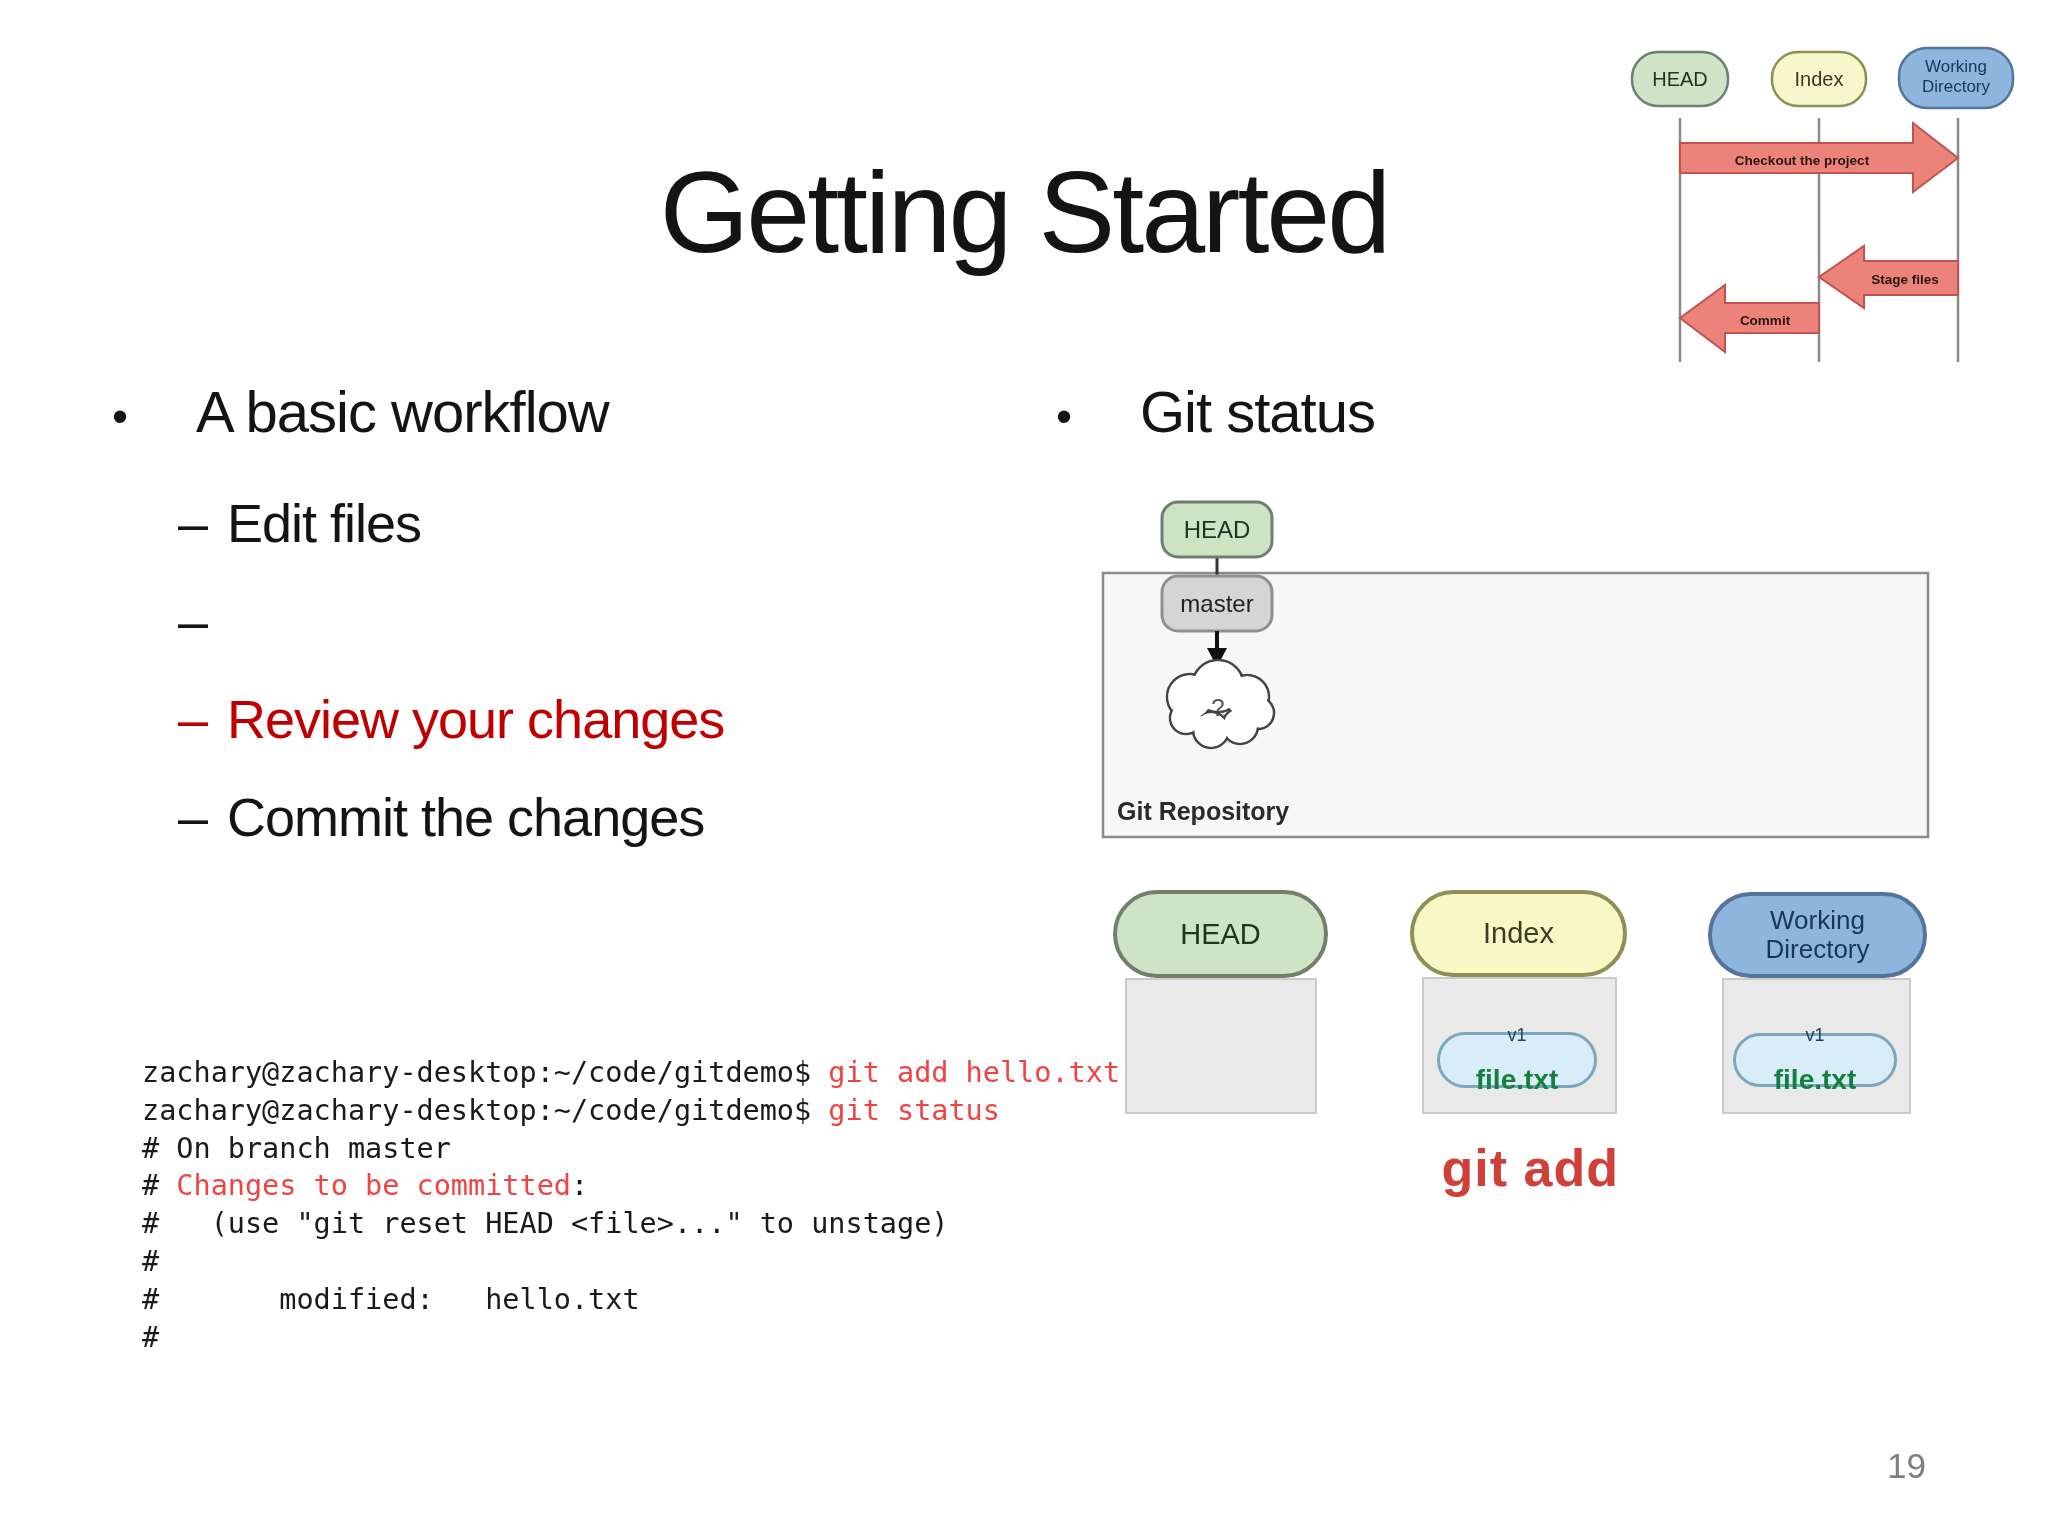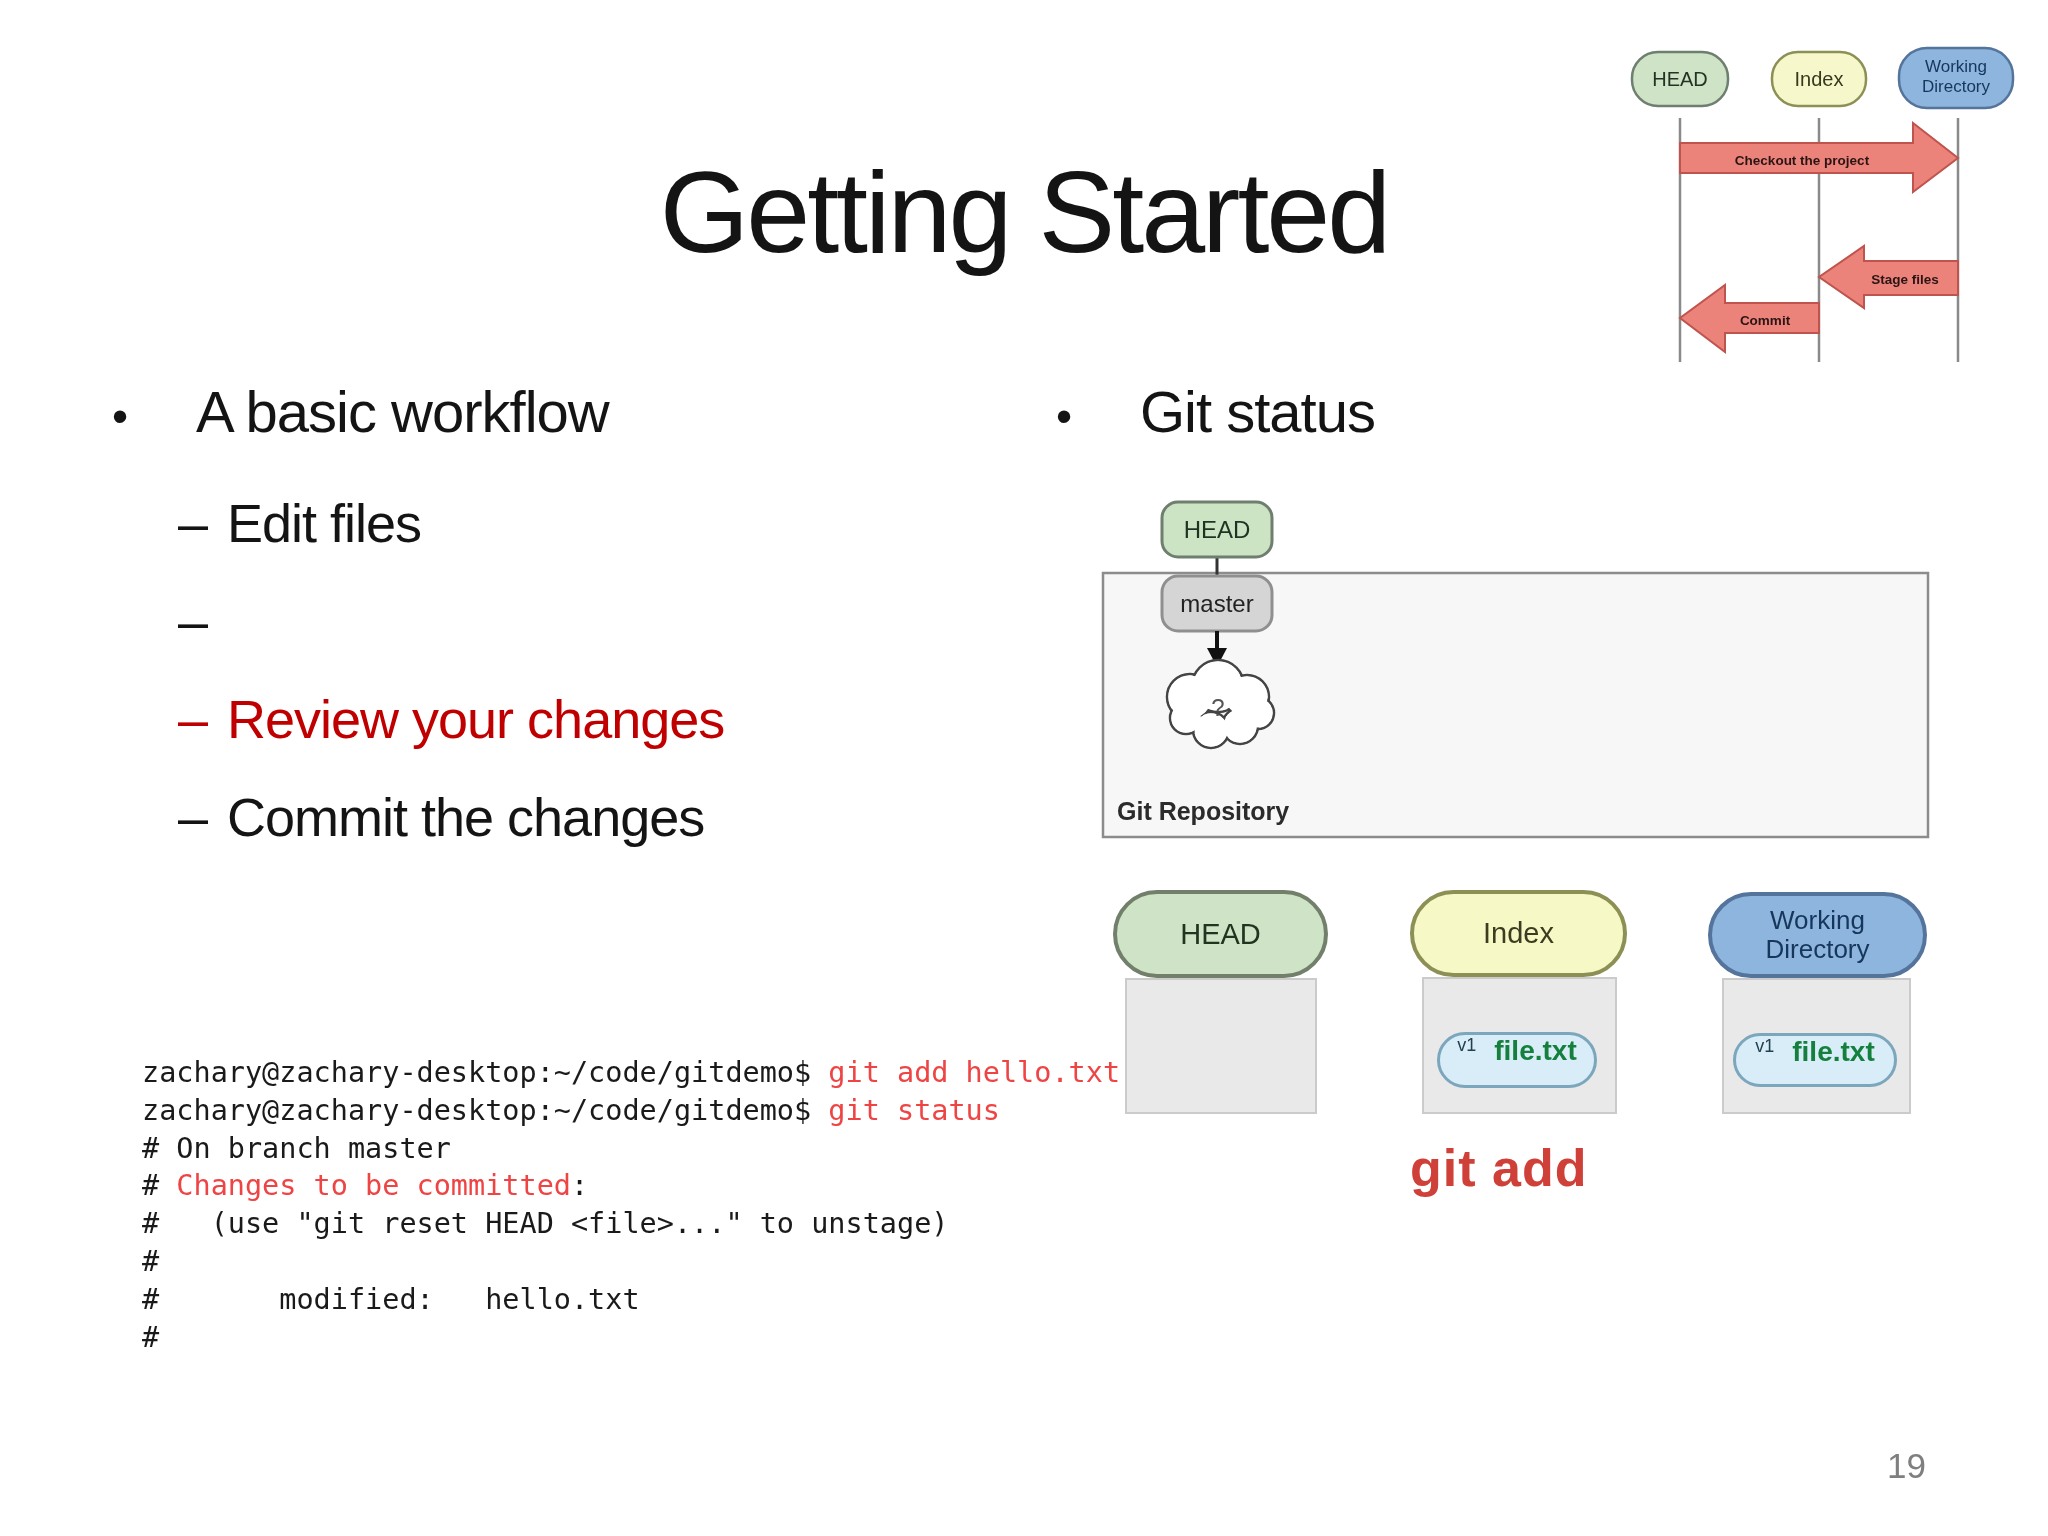--- a/index.html
+++ b/index.html
@@ -25,24 +25,24 @@
   .abs{position:absolute;}
 
   
   .col-body{position:absolute;background:#e9e9e9;border:2px solid #cbcbcb;}
   .col-pill{position:absolute;border-radius:46px;display:flex;align-items:center;justify-content:center;
             text-align:center;font-size:29px;z-index:2;}
   .pill-green{background:#cfe3c6;border:4px solid #72806b;color:#20351f;}
   .pill-yellow{background:#f6f8c6;border:4px solid #8d9055;color:#3c3c20;}
   .pill-blue{background:#8db5dd;border:4px solid #54749c;color:#16365c;line-height:1.1;}
   .file-pill{position:absolute;background:#d8edf8;border:3px solid #7ba6bc;border-radius:30px;
-             display:flex;align-items:flex-start;justify-content:center;gap:18px;z-index:3;}
+             display:flex;align-items:center;justify-content:center;gap:18px;z-index:3;flex-direction:column;}
   .file-ver{font-size:18px;color:#23404f;}
   .file-name{font-size:28px;font-weight:bold;color:#15803d;}
-  .git-add-caption{position:absolute;text-align:left;font-size:52px;font-weight:bold;color:#ce4038;letter-spacing:1px;}
+  .git-add-caption{position:absolute;text-align:right;font-size:52px;font-weight:bold;color:#ce4038;letter-spacing:1px;}
 
   
   .terminal{position:absolute;left:142px;top:1054px;font-family:"DejaVu Sans Mono","Liberation Mono",monospace;
             font-size:28.5px;line-height:37.8px;color:#1a1a1a;white-space:pre;}
   .terminal .red{color:#ef4444;}
 
   .page-number{position:absolute;right:122px;top:1446px;font-size:35px;color:#7f7f7f;}
 </style>
 </head>
 <body>

